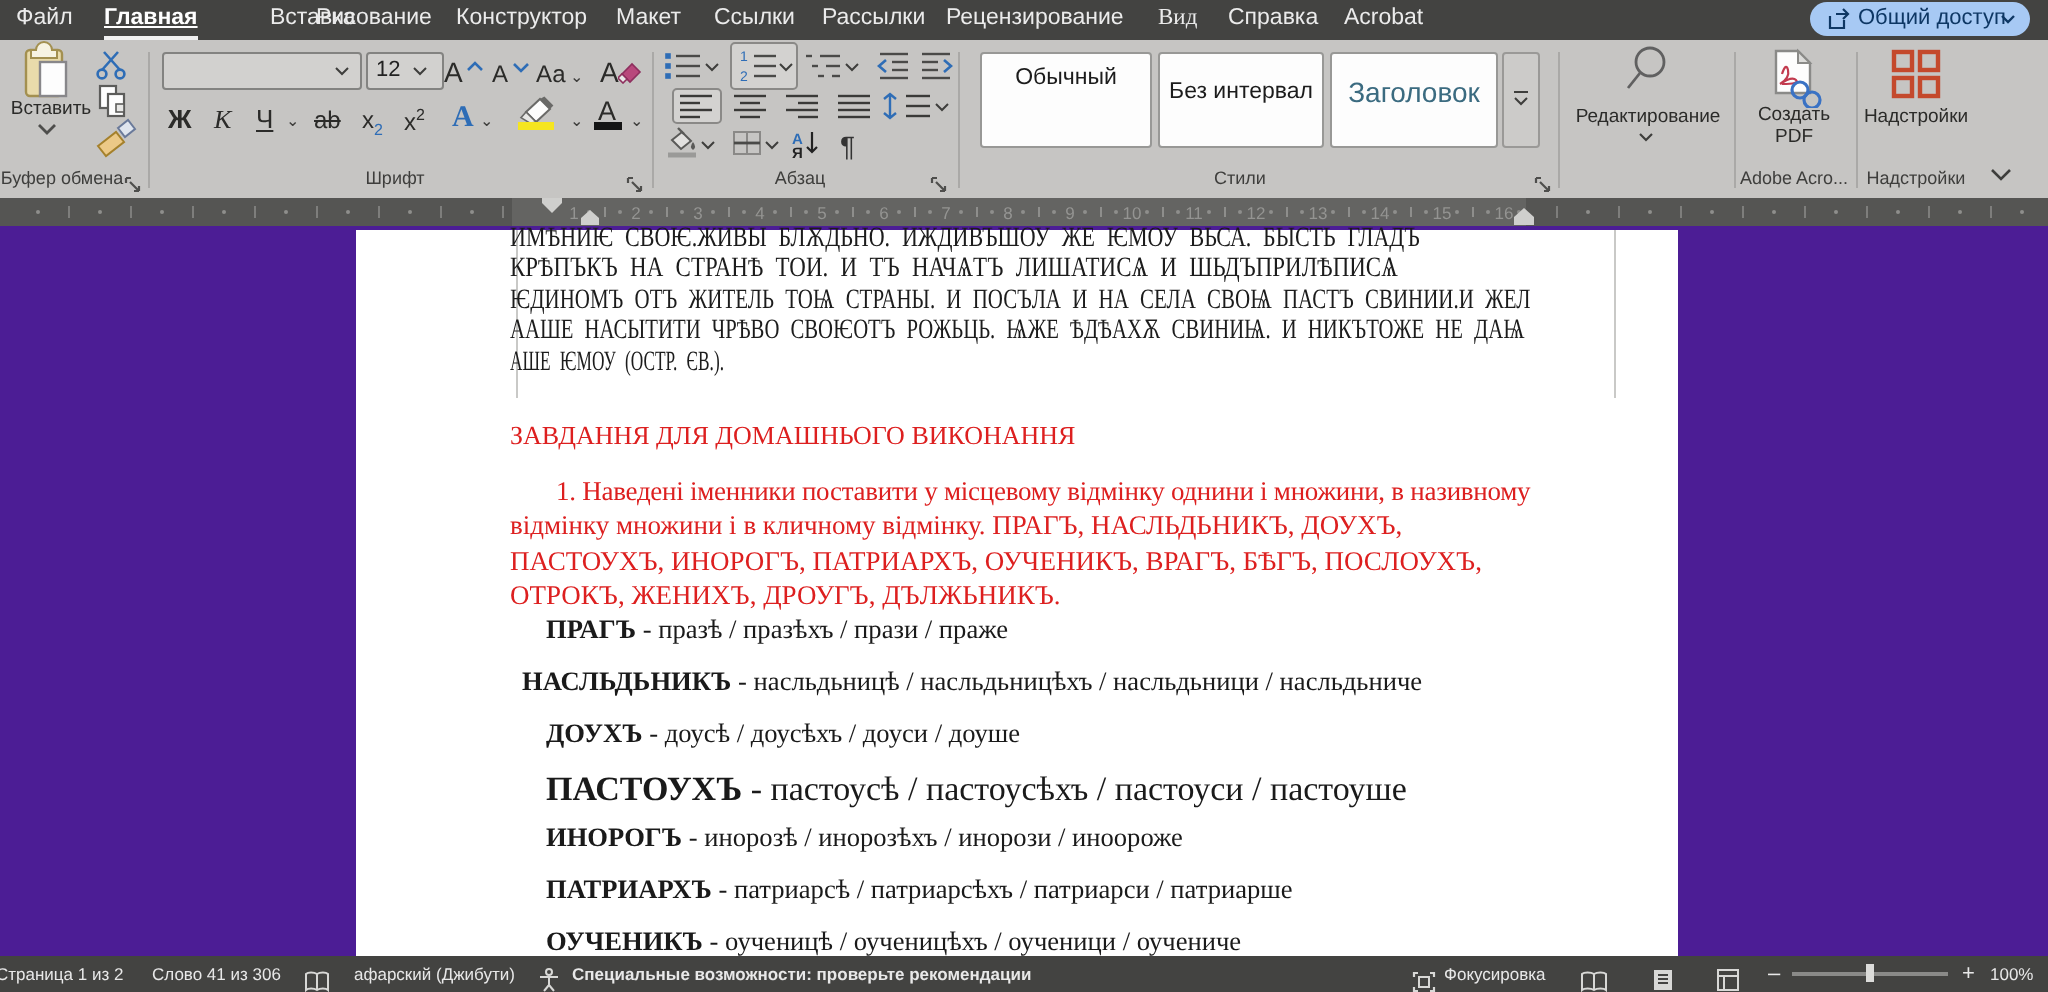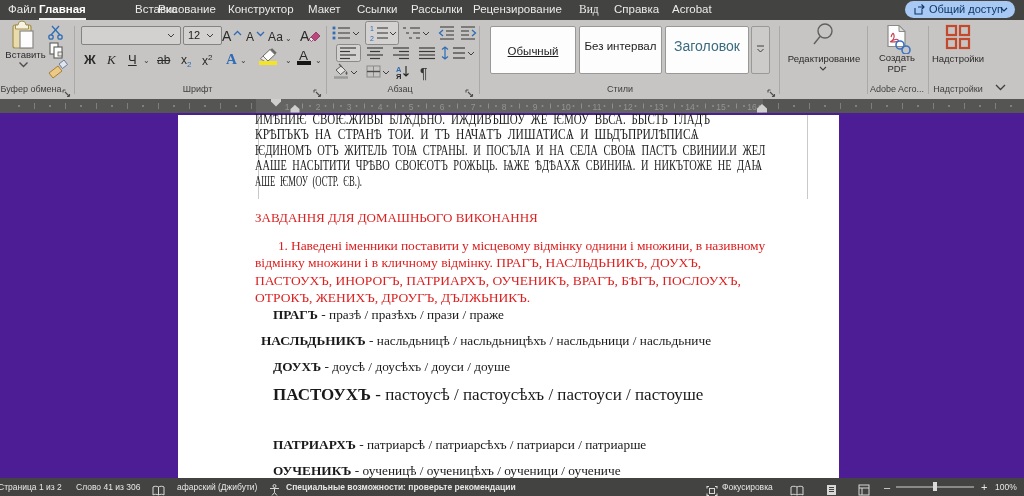--- a/index.html
+++ b/index.html
@@ -17,21 +17,21 @@
   #page{position:absolute;left:178px;top:2px;width:661px;height:363px;background:#ffffff;}
   .serif{font-family:"Liberation Serif",serif;}
   .chev{color:#3e3e3c;font-size:8px;}
   #statusbar{left:0;top:478px;width:1024px;height:18px;background:#434341;color:#e8e8e8;font-size:8.5px;}
   #statusbar .it{position:absolute;top:0;height:18px;line-height:18px;white-space:nowrap;}
 </style></head>
 <body>
 
 <div class="abs" id="menubar">
   <span class="tab" style="left:8px;">Файл</span>
-  <span class="tab" style="left:39px;font-weight:bold;color:#fff;border-bottom:2.5px solid #f0f0f0;">Главная</span>
+  <span class="tab" style="left:52px;font-weight:bold;color:#fff;border-bottom:2.5px solid #f0f0f0;text-decoration:underline;">Главная</span>
   <span class="tab" style="left:101px;margin-left:34px;">Вставка</span>
   <span class="tab" style="left:158px;">Рисование</span>
   <span class="tab" style="left:228px;">Конструктор</span>
   <span class="tab" style="left:308px;">Макет</span>
   <span class="tab" style="left:357px;">Ссылки</span>
   <span class="tab" style="left:411px;">Рассылки</span>
   <span class="tab" style="left:473px;">Рецензирование</span>
   <span class="tab" style="left:579px;font-family:Liberation Serif, serif;">Вид</span>
   <span class="tab" style="left:614px;">Справка</span>
   <span class="tab" style="left:672px;">Acrobat</span>
@@ -226,21 +226,21 @@
     <text x="66" y="59" font-size="7.5" fill="#222" font-family="Liberation Sans" font-weight="bold">Я</text>
     <path d="M76 46 v10 M73.5 53.5 l2.5 2.5 2.5-2.5" stroke="#222" stroke-width="1.1" fill="none"></path>
     <text x="90" y="58" font-size="14" fill="#333" font-family="Liberation Sans">¶</text>
   </svg>
   <div class="glabel" style="left:335px;width:130px;">Абзац</div>
   <div class="launcher" style="left:465px;"><svg width="9" height="9">
         <path d="M1 1 h2.5 M1 1 v2.5 M3 3 l4 4 M7.5 7.5 h-2.5 M7.5 7.5 v-2.5" stroke="#4e4e4c" stroke-width="1.1" fill="none"></path>
       </svg></div>
 
   <div class="stylebox" style="left:490px;width:84px;">
-      <div style="margin-top:18px;font-size:11.5px;color:#1c1c1c;text-decoration:underline;">Обычный</div>
+      <div style="margin-top:6px;font-size:11.5px;color:#1c1c1c;">Обычный</div>
     </div>
   <div class="stylebox" style="left:579px;width:81px;">
       <div style="margin-top:13px;font-size:11.5px;color:#1c1c1c;">Без интервал</div>
     </div>
   <div class="stylebox" style="left:665px;width:82px;">
       <div style="margin-top:11px;font-size:14px;color:#3b6b80;">Заголовок</div>
     </div>
   <div class="abs" style="left:751px;top:6px;width:17px;height:46px;background:#cccbc9;border:1px solid #9a9997;border-radius:2px;">
      <svg style="position:absolute;left:4px;top:18px;" width="9" height="10" viewBox="0 0 9 10">
         <path d="M1 1 h7 M1.5 4 l3 3 3-3" stroke="#3e3e3c" stroke-width="1" fill="none"></path>
@@ -411,20 +411,21 @@
 <div style="transform:scaleX(0.748);transform-origin:0 50%;">ѥдиномъ отъ житель тоѩ страны. и посъла и на села своѩ пастъ свинии.и жел</div>
 <div style="transform:scaleX(0.740);transform-origin:0 50%;">ааше насытити чрѣво своѥотъ рожьць. ѩже ѣдѣахѫ свиниѩ. и никътоже не даѩ</div>
 <div style="transform:scaleX(0.618);transform-origin:0 50%;">аше ѥмоу (Остр. єв.).</div>
 </div>
     <div class="serif abs" style="left:77px;top:95px;font-size:13px;color:#dd1f1f;">ЗАВДАННЯ ДЛЯ ДОМАШНЬОГО ВИКОНАННЯ</div>
     <div class="serif abs" style="left:77px;top:121.5px;font-size:13.5px;line-height:17.5px;color:#dd1f1f;white-space:nowrap;"><span style="margin-left:23px;"></span><span style="letter-spacing:-0.13px;">1. Наведені іменники поставити у місцевому відмінку однини і множини, в називному</span><br>відмінку множини і в кличному відмінку. ПРАГЪ, НАСЛЬДЬНИКЪ, ДОУХЪ,<br>ПАСТОУХЪ, ИНОРОГЪ, ПАТРИАРХЪ, ОУЧЕНИКЪ, ВРАГЪ, БѢГЪ, ПОСЛОУХЪ,<br>ОТРОКЪ, ЖЕНИХЪ, ДРОУГЪ, ДЪЛЖЬНИКЪ.</div>
     <div class="serif abs" style="left:95px;top:192px;font-size:13.3px;color:#1a1a1a;"><b>ПРАГЪ</b> - празѣ / празѣхъ / прази / праже</div>
     <div class="serif abs" style="left:83px;top:218px;font-size:13.3px;color:#1a1a1a;"><b>НАСЛЬДЬНИКЪ</b> - насльдьницѣ / насльдьницѣхъ / насльдьници / насльдьниче</div>
     <div class="serif abs" style="left:95px;top:244px;font-size:13.3px;color:#1a1a1a;"><b>ДОУХЪ</b> - доусѣ / доусѣхъ / доуси / доуше</div>
     <div class="serif abs" style="left:95px;top:270px;font-size:17px;color:#1a1a1a;"><b>ПАСТОУХЪ</b> - пастоусѣ / пастоусѣхъ / пастоуси / пастоуше</div>
+    <div class="serif abs" style="left:95px;top:296px;font-size:13.3px;color:#1a1a1a;"><b>ИНОРОГЪ</b> - инорозѣ / инорозѣхъ / инорози / иноороже</div>
     <div class="serif abs" style="left:95px;top:322px;font-size:13.3px;color:#1a1a1a;"><b>ПАТРИАРХЪ</b> - патриарсѣ / патриарсѣхъ / патриарси / патриарше</div>
     <div class="serif abs" style="left:95px;top:348px;font-size:13.3px;color:#1a1a1a;"><b>ОУЧЕНИКЪ</b> - оученицѣ / оученицѣхъ / оученици / оучениче</div>
   </div>
 </div>
 
 <div class="abs" id="statusbar">
   <span class="it" style="left:-2px;">Страница 1 из 2</span>
   <span class="it" style="left:76px;">Слово 41 из 306</span>
   <svg class="it" style="left:152px;top:4px;" width="13" height="11" viewBox="0 0 13 11">
       <path d="M6.5 1.5 C5 0.5 2 0.5 1 1.5 v8 C2 8.5 5 8.5 6.5 9.5 C8 8.5 11 8.5 12 9.5 v-8 C11 0.5 8 0.5 6.5 1.5 v8" stroke="#d8d8d6" stroke-width="1" fill="none"></path>

